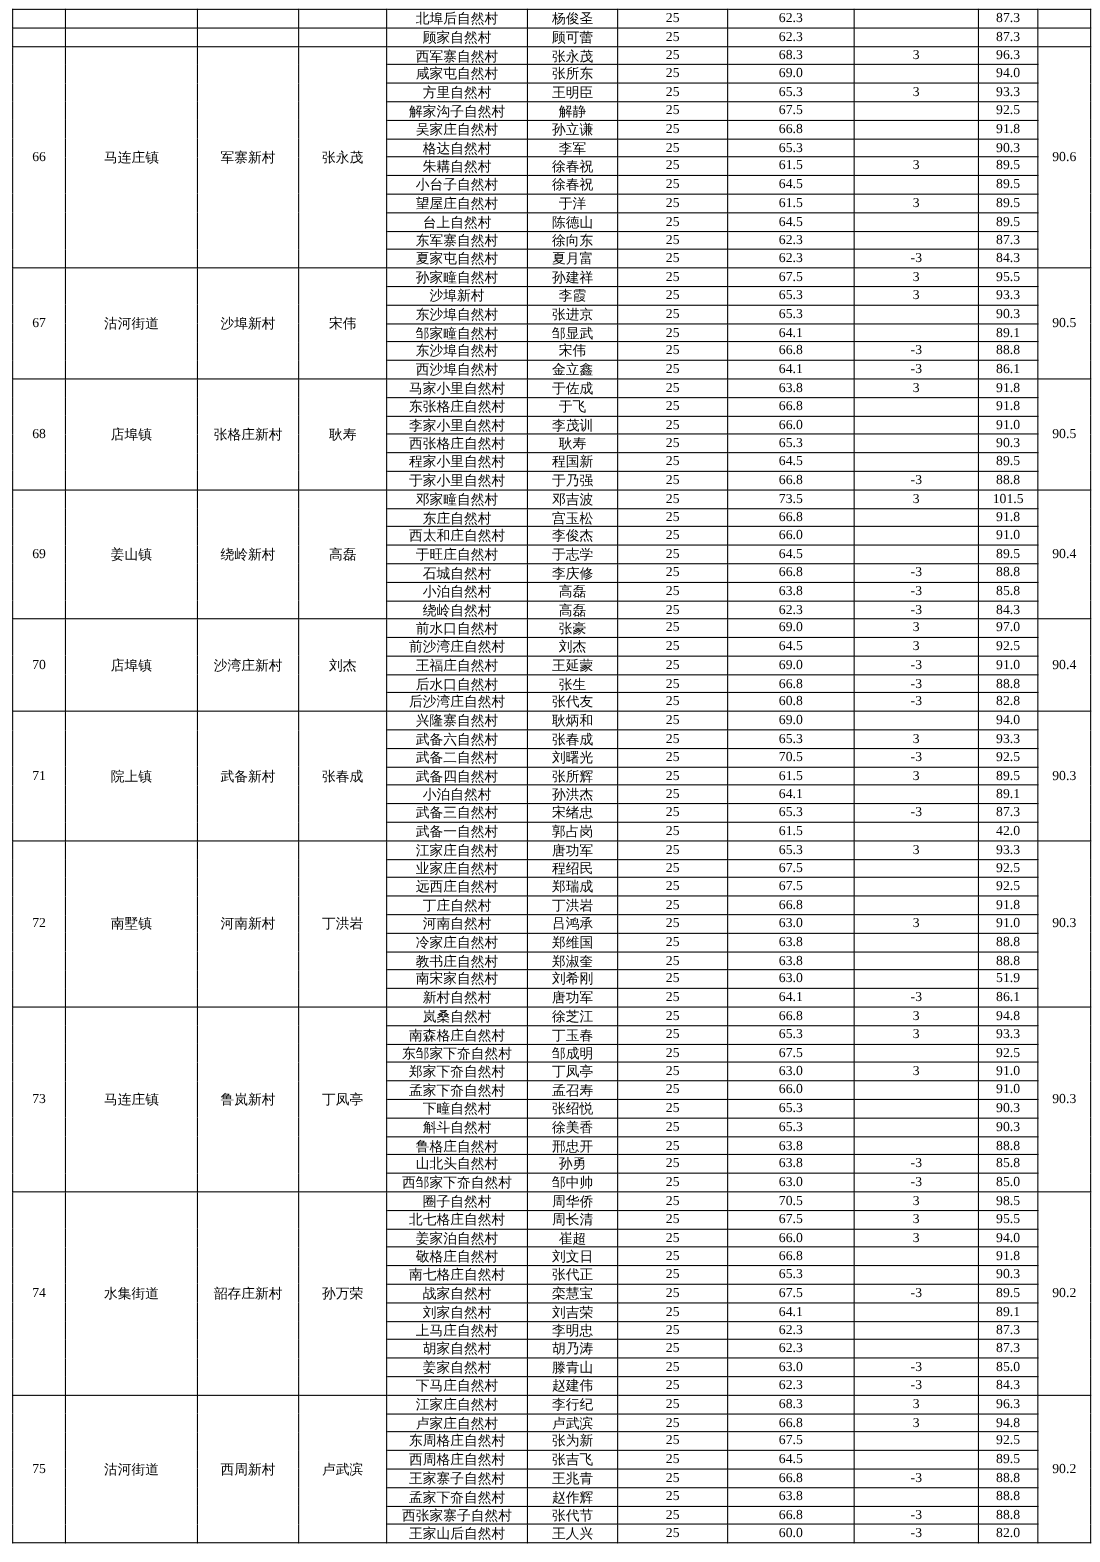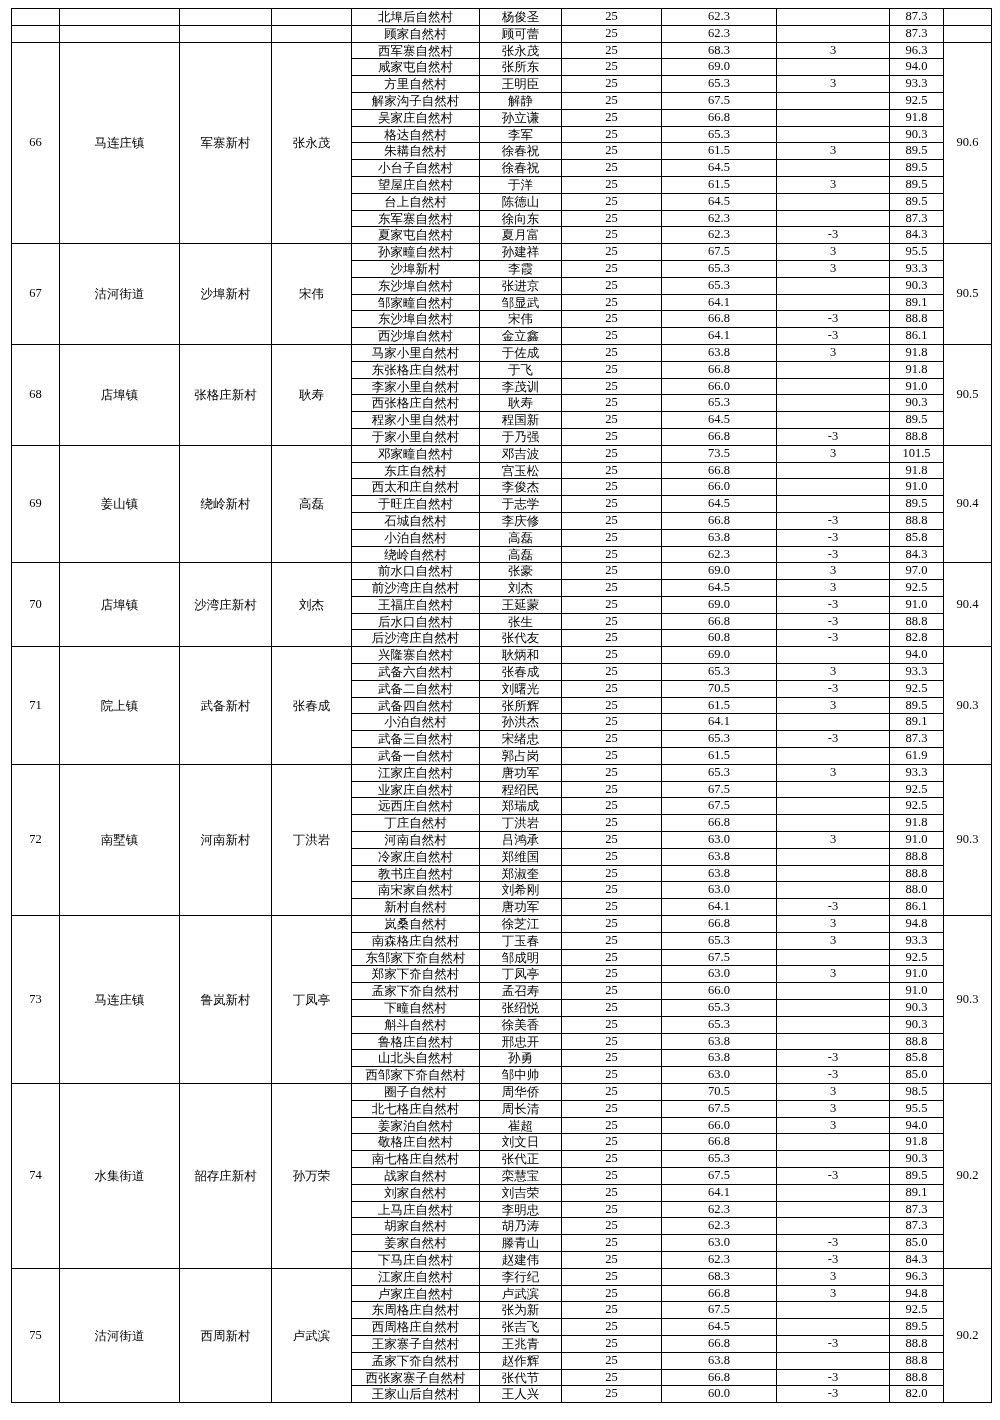--- a/index.html
+++ b/index.html
@@ -468,21 +468,21 @@
           <td class="score numeric">65.3</td>
           <td class="adjust numeric">-3</td>
           <td class="total numeric">87.3</td>
         </tr>
         <tr>
           <td class="natural cn">武备一自然村</td>
           <td class="person cn">郭占岗</td>
           <td class="base numeric">25</td>
           <td class="score numeric">61.5</td>
           <td class="adjust numeric"></td>
-          <td class="total numeric">61.9</td>
+          <td class="total numeric">42.0</td>
         </tr>
         <tr class="group-start">
           <td class="num numeric" rowspan="9">72</td>
           <td class="town cn" rowspan="9">南墅镇</td>
           <td class="village cn" rowspan="9">河南新村</td>
           <td class="leader cn" rowspan="9">丁洪岩</td>
           <td class="natural cn">江家庄自然村</td>
           <td class="person cn">唐功军</td>
           <td class="base numeric">25</td>
           <td class="score numeric">65.3</td>
@@ -537,21 +537,21 @@
           <td class="score numeric">63.8</td>
           <td class="adjust numeric"></td>
           <td class="total numeric">88.8</td>
         </tr>
         <tr>
           <td class="natural cn">南宋家自然村</td>
           <td class="person cn">刘希刚</td>
           <td class="base numeric">25</td>
           <td class="score numeric">63.0</td>
           <td class="adjust numeric"></td>
-          <td class="total numeric">88.0</td>
+          <td class="total numeric">51.9</td>
         </tr>
         <tr>
           <td class="natural cn">新村自然村</td>
           <td class="person cn">唐功军</td>
           <td class="base numeric">25</td>
           <td class="score numeric">64.1</td>
           <td class="adjust numeric">-3</td>
           <td class="total numeric">86.1</td>
         </tr>
         <tr class="group-start">

